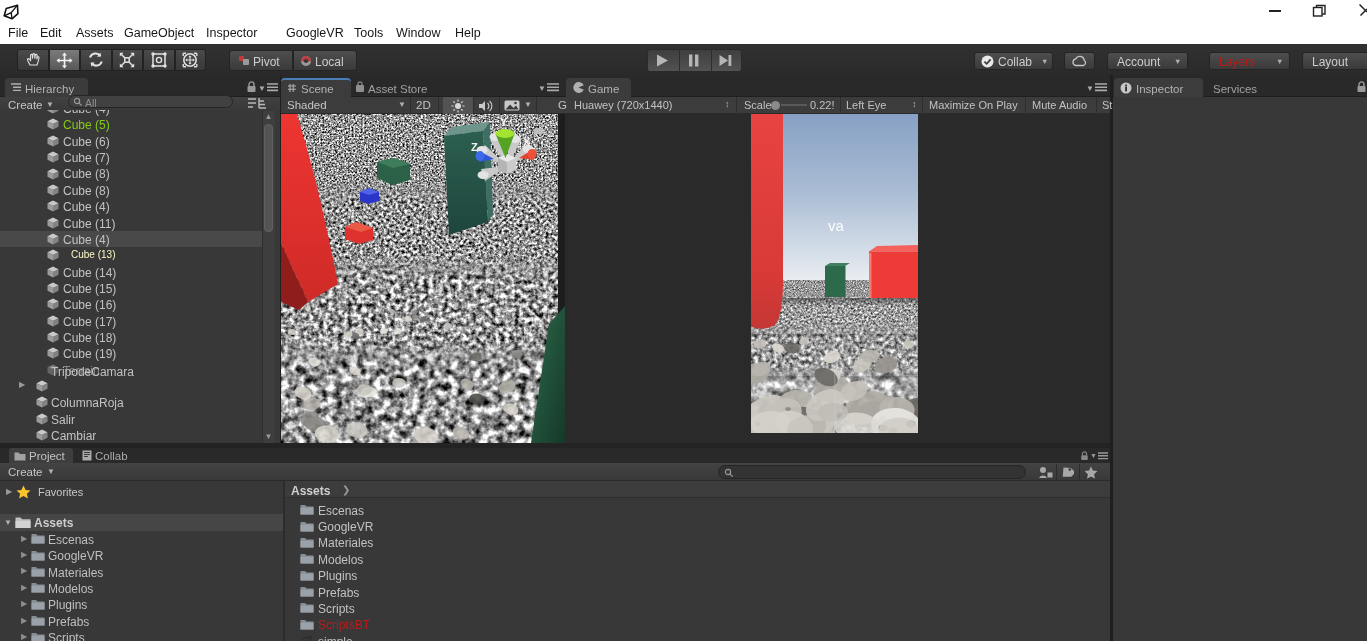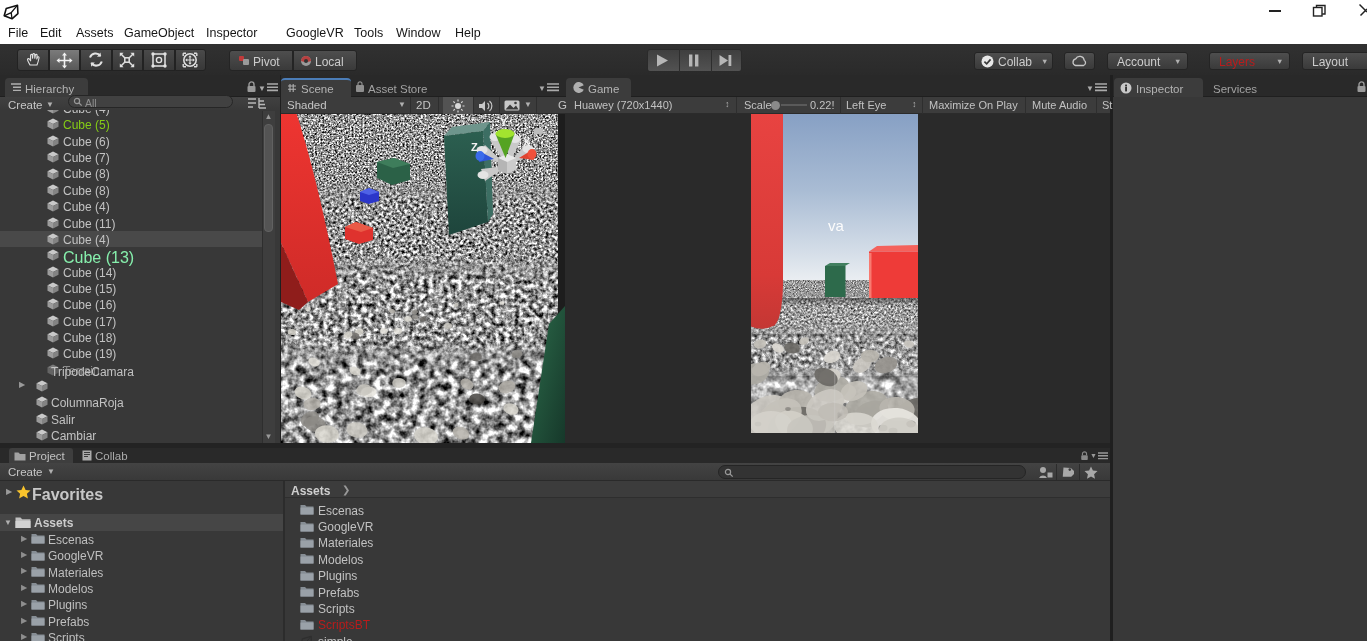--- a/index.html
+++ b/index.html
@@ -203,21 +203,21 @@
 <path d="M6 0.5 L11.5 3.2 L6 5.9 L0.5 3.2 Z" fill="#c9c9c9"></path>
 <path d="M0.5 3.2 L6 5.9 L6 11.5 L0.5 8.8 Z" fill="#9b9b9b"></path>
 <path d="M11.5 3.2 L6 5.9 L6 11.5 L11.5 8.8 Z" fill="#838383"></path>
     </svg>
 <div class="txt" style="left:63px;top:122.8px;font-size:12px;color:#c2c2c2">Cube (4)</div>
 <svg class="abs" style="left:47px;top:139.25px;opacity:1.0" width="12" height="12" viewBox="0 0 12 12">
 <path d="M6 0.5 L11.5 3.2 L6 5.9 L0.5 3.2 Z" fill="#c9c9c9"></path>
 <path d="M0.5 3.2 L6 5.9 L6 11.5 L0.5 8.8 Z" fill="#9b9b9b"></path>
 <path d="M11.5 3.2 L6 5.9 L6 11.5 L11.5 8.8 Z" fill="#838383"></path>
     </svg>
-<div class="txt" style="left:63px;top:139.1px;font-size:16px;color:#86efac">Cube (13)</div>
+<div class="txt" style="left:71px;top:139.1px;font-size:10px;color:#fef9c3">Cube (13)</div>
 <svg class="abs" style="left:47px;top:155.6px;opacity:1.0" width="12" height="12" viewBox="0 0 12 12">
 <path d="M6 0.5 L11.5 3.2 L6 5.9 L0.5 3.2 Z" fill="#c9c9c9"></path>
 <path d="M0.5 3.2 L6 5.9 L6 11.5 L0.5 8.8 Z" fill="#9b9b9b"></path>
 <path d="M11.5 3.2 L6 5.9 L6 11.5 L11.5 8.8 Z" fill="#838383"></path>
     </svg>
 <div class="txt" style="left:63px;top:155.5px;font-size:12px;color:#c2c2c2">Cube (14)</div>
 <svg class="abs" style="left:47px;top:171.95000000000002px;opacity:1.0" width="12" height="12" viewBox="0 0 12 12">
 <path d="M6 0.5 L11.5 3.2 L6 5.9 L0.5 3.2 Z" fill="#c9c9c9"></path>
 <path d="M0.5 3.2 L6 5.9 L6 11.5 L0.5 8.8 Z" fill="#9b9b9b"></path>
 <path d="M11.5 3.2 L6 5.9 L6 11.5 L11.5 8.8 Z" fill="#838383"></path>
@@ -699,21 +699,21 @@
 <div class="abs" style="left:1079px;top:464px;width:1px;height:16px;background:#2c2c2c"></div>
 <svg class="abs" style="left:1084px;top:466px" width="14" height="13" viewBox="0 0 14 13">
 <path d="M7 0.5 L8.9 4.6 L13.5 5.1 L10.1 8.2 L11 12.7 L7 10.4 L3 12.7 L3.9 8.2 L0.5 5.1 L5.1 4.6 Z" fill="#a8a8a8"></path>
   </svg>
 <div class="abs" style="left:0;top:481px;width:1110px;height:160px;background:#383838"></div>
 <div class="abs" style="left:283px;top:481px;width:2px;height:160px;background:#2c2c2c"></div>
 <div class="txt" style="left:6px;top:487px;font-size:8px;color:#9a9a9a">▶</div>
 <svg class="abs" style="left:16px;top:485px" width="15" height="14" viewBox="0 0 15 14">
 <path d="M7.5 0.5 L9.6 4.9 L14.5 5.5 L10.9 8.8 L11.9 13.5 L7.5 11.1 L3.1 13.5 L4.1 8.8 L0.5 5.5 L5.4 4.9 Z" fill="#f8c32c"></path>
   </svg>
-<div class="txt" style="left:32px;top:486px;font-size:16px;font-weight:bold;color:#c8c8c8">Favorites</div>
+<div class="txt" style="left:38px;top:486px;font-size:11px;font-weight:normal;color:#c8c8c8">Favorites</div>
 <div class="abs" style="left:0;top:514px;width:283px;height:17px;background:#464646"></div>
 <div class="txt" style="left:4px;top:518px;font-size:8px;color:#b0b0b0">▼</div>
 <svg class="abs" style="left:15px;top:516px" width="16" height="13" viewBox="0 0 16 13">
 <path d="M0.5 1.5 H5.5 L7.2 3.2 H15.5 V12 H0.5 Z" fill="#c0c0c0"></path>
     <path d="M0.5 5 H15.5 V12 H0.5 Z" fill="#d2d2d2"></path>
   </svg>
 <div class="txt" style="left:34px;top:516px;font-size:12px;font-weight:bold;color:#cdcdcd">Assets</div>
 <div class="txt" style="left:21px;top:533.7px;font-size:8px;color:#8e8e8e">▶</div>
 <svg class="abs" style="left:31px;top:533.4000000000001px" width="14" height="11" viewBox="0 0 14 11">
     <path d="M0.5 1 H5 L6.5 2.5 H13.5 V10.5 H0.5 Z" fill="#868d94"></path>

